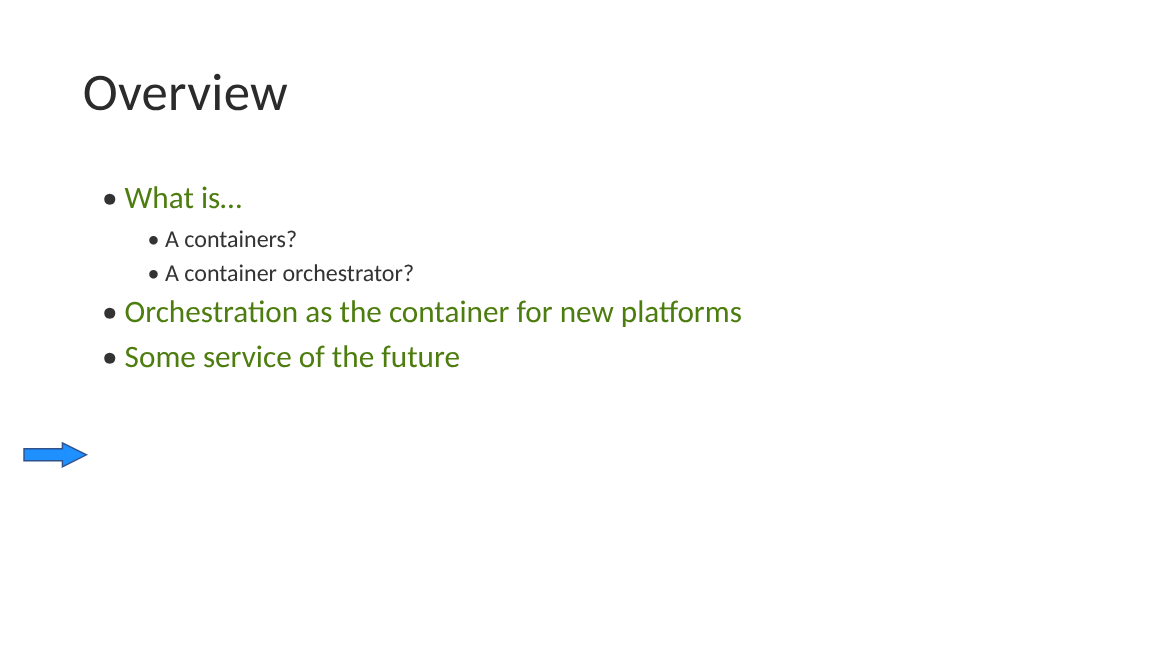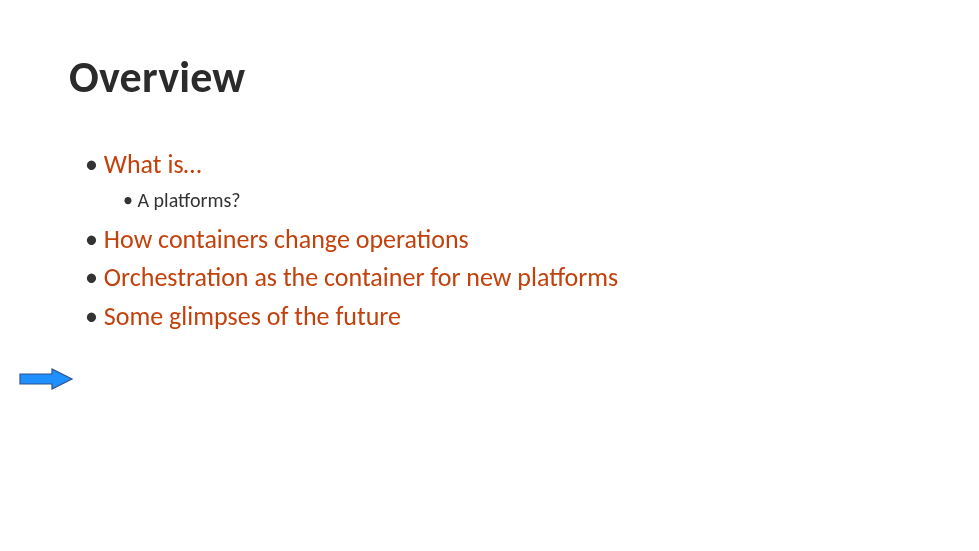--- a/index.html
+++ b/index.html
@@ -16,35 +16,35 @@
     position: relative;
     width: 979px;
     height: 551px;
     box-sizing: border-box;
   }
   .title {
     position: absolute;
     left: 69px;
     top: 50px;
     font-size: 44px;
-    font-weight: 700;
+    font-weight: 400;
     color: #2b2b2b;
     letter-spacing: 0.2px;
   }
   .body {
     position: absolute;
     left: 85px;
     top: 148px;
     width: 780px;
   }
   .l1 {
     font-size: 26px;
     line-height: 1.25;
     margin: 0 0 6px 0;
-    color: #c2410c;
+    color: #4d7c0f;
   }
   .l2 {
     font-size: 20px;
     line-height: 1.3;
     margin: 0 0 2px 0;
     color: #333;
     padding-left: 38px;
   }
   .bullet::before {
     content: "• ";
@@ -61,24 +61,24 @@
 </style>
 </head>
 <body>
 
 <div class="slide">
 
   <div class="title">Overview</div>
 
   <div class="body">
     <div class="l1 bullet">What is…</div>
-    <div class="l2 bullet">A platforms?</div>
-    <div class="l1 bullet gap-top">How containers change operations</div>
+    <div class="l2 bullet">A containers?</div>
+    <div class="l2 bullet">A container orchestrator?</div>
     <div class="l1 bullet">Orchestration as the container for new platforms</div>
-    <div class="l1 bullet">Some glimpses of the future</div>
+    <div class="l1 bullet">Some service of the future</div>
   </div>
 
   <svg class="arrow" width="56" height="22" viewBox="0 0 56 22">
     <polygon points="2,6 34,6 34,1 54,11 34,21 34,16 2,16" stroke-width="1.2" fill="#1E90FF"></polygon>
     <polygon points="2,6 34,6 34,1 54,11 34,21 34,16 2,16" fill="none" stroke-width="1.2" stroke="#2F528F"></polygon>
   </svg>
 
 </div>
 
 </body></html>

